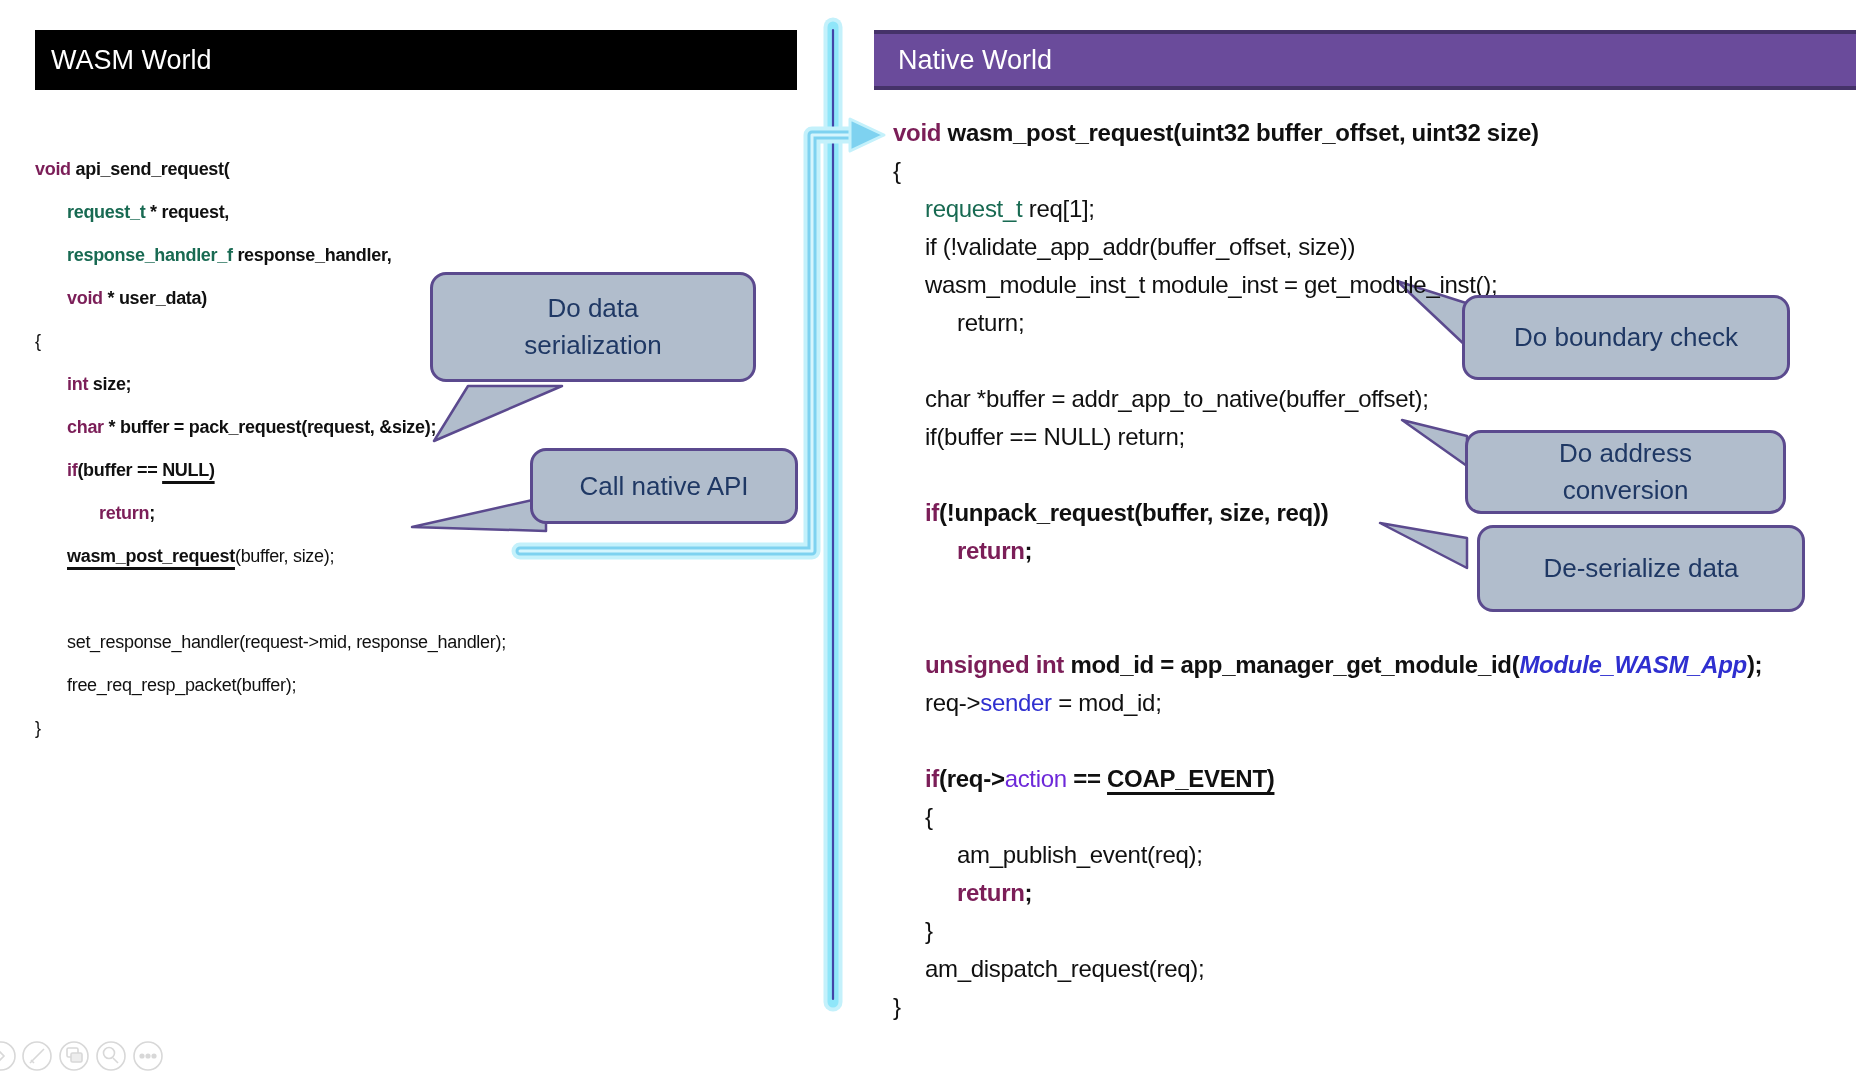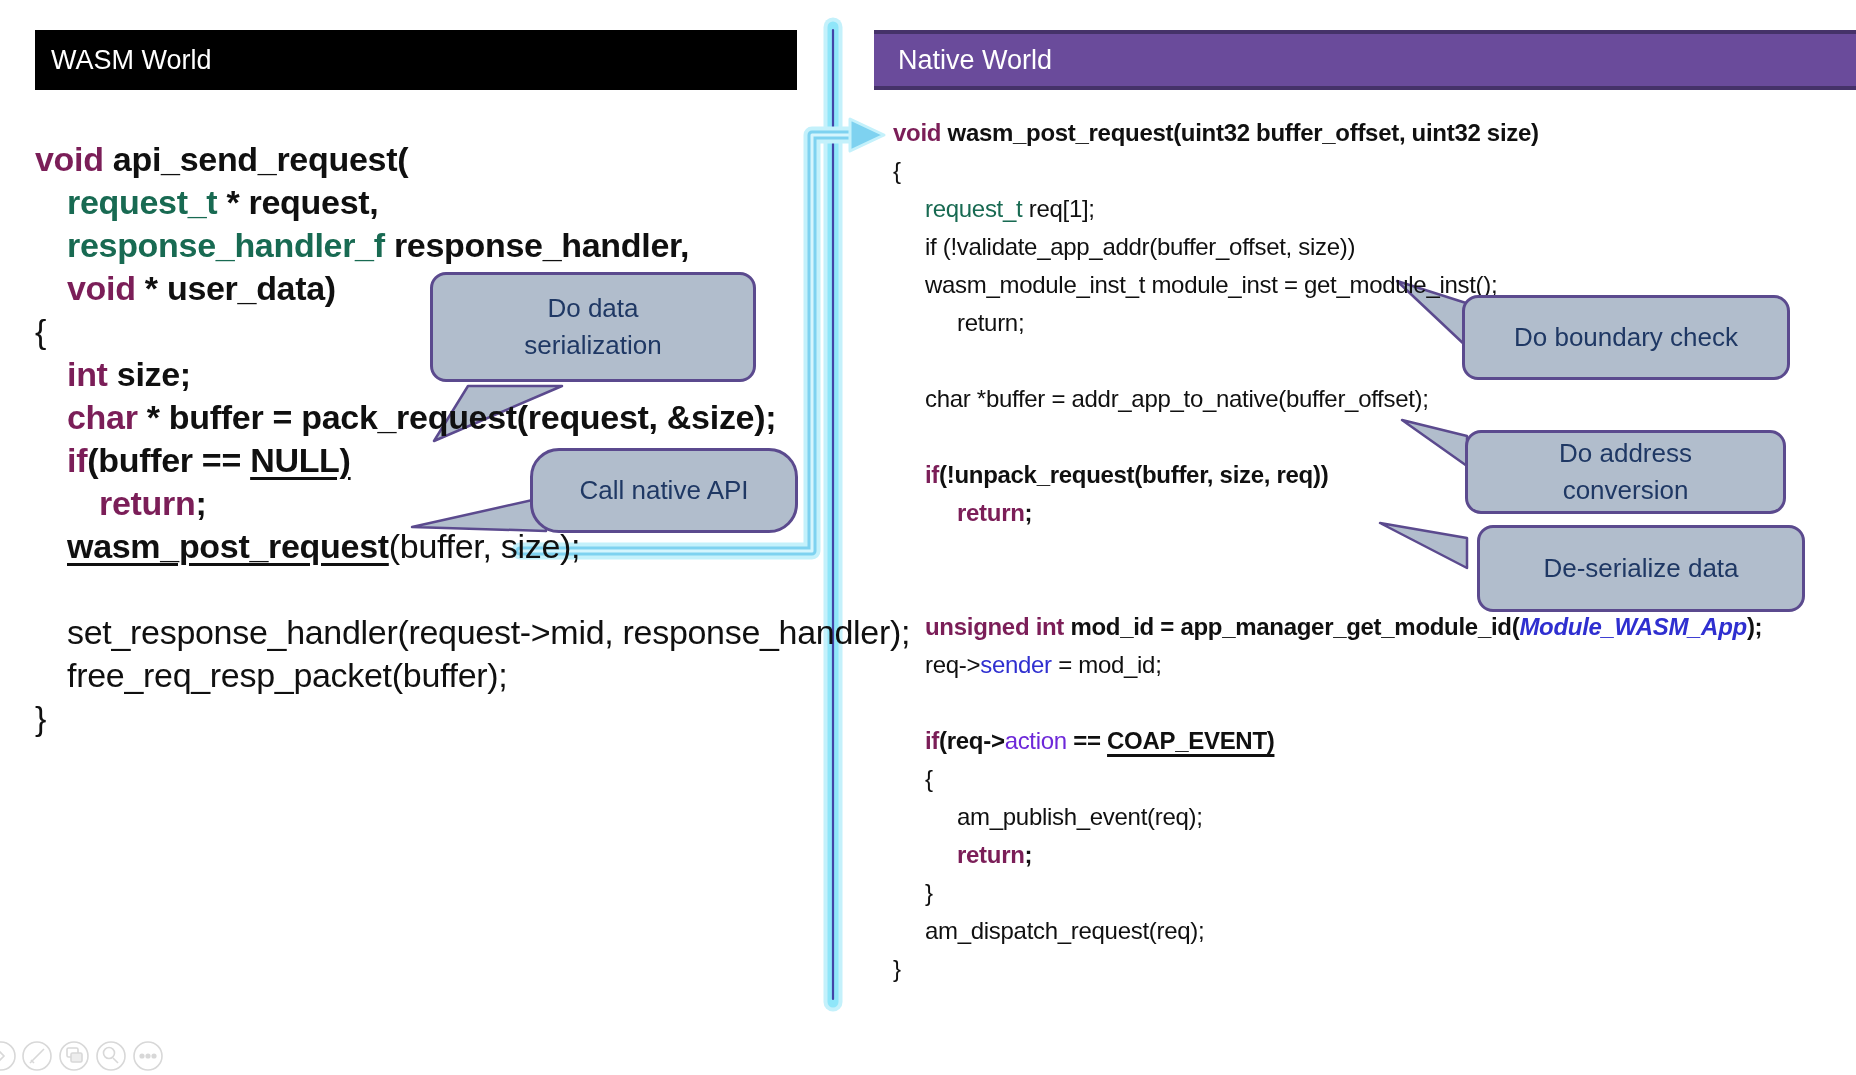--- a/index.html
+++ b/index.html
@@ -4,21 +4,21 @@
 <style>
   html,body{margin:0;padding:0;background:#ffffff;}
   body{width:1856px;height:1075px;overflow:hidden;font-family:"Liberation Sans","DejaVu Sans",sans-serif;}
   .stage{position:relative;width:1856px;height:1075px;background:#fff;}
 
   .header{position:absolute;display:flex;align-items:center;color:#fff;font-size:27px;z-index:2;box-sizing:border-box;}
   #wasm-header{left:35px;top:30px;width:762px;height:60px;background:#000;padding-left:16px;}
   #native-header{left:865px;top:30px;width:983px;height:60px;background:#6A4B9B;border-top:4px solid #453269;border-bottom:4px solid #453269;padding-left:24px;margin-left:9px;}
 
   .code{position:absolute;z-index:2;letter-spacing:-0.3px;white-space:nowrap;}
-  #wasm-code{left:35px;top:138px;font-size:34px;}
+  #wasm-code{left:35px;top:148px;font-size:18px;}
   #wasm-code .cl{height:43px;line-height:43px;}
   #native-code{left:893px;top:114px;font-size:24px;}
   #native-code .cl{height:38px;line-height:38px;}
   .ind0{padding-left:0;}
   .ind1{padding-left:32px;}
   .ind2{padding-left:64px;}
 
   .seg-kw{color:#7B1E58;font-weight:700;}
   .seg-ty{color:#186A52;font-weight:700;}
   .seg-tyr{color:#186A52;}
@@ -27,21 +27,21 @@
   .seg-r{color:#101010;}
   .seg-c{color:#4F8E74;}
   .seg-bl{color:#2F2FD0;}
   .seg-blb{color:#6d28d9;font-weight:400;}
   .seg-bi{color:#2F2FD0;font-weight:700;font-style:italic;}
 
   .callout{position:absolute;z-index:3;background:#B1BDCC;border:3px solid #5B4A8E;border-radius:16px;
            color:#1F3864;display:flex;align-items:center;justify-content:center;text-align:center;
            font-size:26px;line-height:37px;white-space:pre-line;box-sizing:border-box;}
   #callout-serialization{left:430px;top:272px;width:326px;height:110px;}
-  #callout-native-api{left:530px;top:448px;width:268px;height:85px;border-radius:29px;}
+  #callout-native-api{left:530px;top:448px;width:268px;height:76px;}
   #callout-boundary{left:1462px;top:295px;width:328px;height:85px;}
   #callout-address{left:1465px;top:430px;width:321px;height:84px;}
   #callout-deserialize{left:1465px;top:525px;width:328px;height:87px;margin-left:12px;}
 
   svg.overlay{position:absolute;left:0;top:0;z-index:1;pointer-events:none;}
 </style>
 </head>
 <body>
 
 <div class="stage">
@@ -122,20 +122,21 @@
     </div>
   <div class="code" id="native-code">
       <div class="cl ind0"><span class="seg-kw">void </span><span class="seg-b">wasm_post_request(uint32 buffer_offset, uint32 size)</span></div>
       <div class="cl ind0"><span class="seg-r">{</span></div>
       <div class="cl ind1"><span class="seg-tyr">request_t </span><span class="seg-r">req[1];</span></div>
       <div class="cl ind1"><span class="seg-r">if (!validate_app_addr(buffer_offset, size))</span></div>
       <div class="cl ind1"><span class="seg-r">wasm_module_inst_t module_inst = get_module_inst();</span></div>
       <div class="cl ind2"><span class="seg-r">return;</span></div>
       <div class="cl ind0">&nbsp;</div>
       <div class="cl ind1"><span class="seg-r">char *buffer = addr_app_to_native(buffer_offset);</span></div>
+      <div class="cl ind1"><span class="seg-r">if(buffer == NULL) return;</span></div>
       <div class="cl ind0">&nbsp;</div>
       <div class="cl ind1"><span class="seg-kw">if</span><span class="seg-b">(!unpack_request(buffer, size, req))</span></div>
       <div class="cl ind2"><span class="seg-kw">return</span><span class="seg-b">;</span></div>
       <div class="cl ind0">&nbsp;</div>
       <div class="cl ind0">&nbsp;</div>
       <div class="cl ind1"><span class="seg-kw">unsigned int </span><span class="seg-b">mod_id = app_manager_get_module_id(</span><span class="seg-bi">Module_WASM_App</span><span class="seg-b">);</span></div>
       <div class="cl ind1"><span class="seg-r">req-&gt;</span><span class="seg-bl">sender</span><span class="seg-r"> = mod_id;</span></div>
       <div class="cl ind0">&nbsp;</div>
       <div class="cl ind1"><span class="seg-kw">if</span><span class="seg-b">(req-&gt;</span><span class="seg-blb">action</span><span class="seg-b"> == </span><span class="seg-bu">COAP_EVENT)</span></div>
       <div class="cl ind1"><span class="seg-r">{</span></div>

